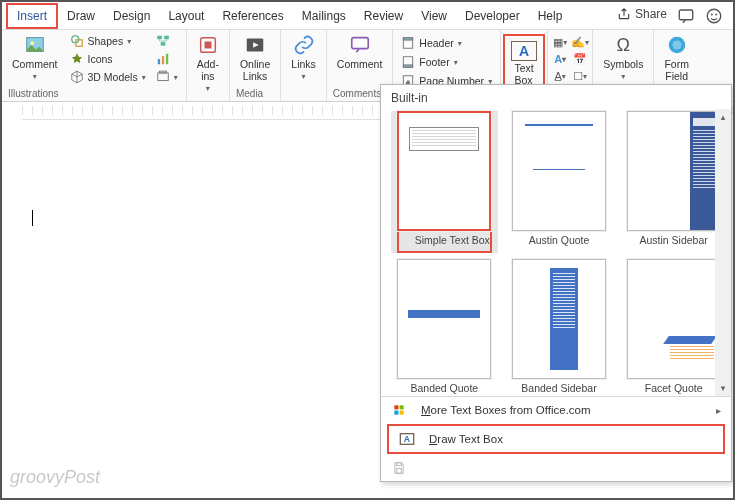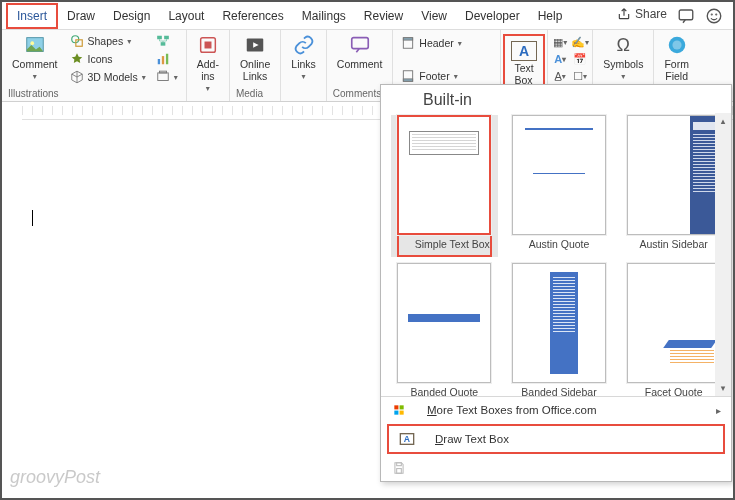--- a/index.html
+++ b/index.html
@@ -35,21 +35,21 @@
   .ruler { height: 18px; background: #fff; border-bottom: 1px solid #e0e0e0; position: relative; margin-left: 20px; }
   .ruler::before { content: ""; position: absolute; left: 0; right: 0; top: 4px; bottom: 4px; background: repeating-linear-gradient(to right, #999 0 1px, transparent 1px 10px); opacity: 0.28; }
   
   .doc-area { position: absolute; top: 118px; left: 20px; right: 0; bottom: 0; background: #fff; }
   .cursor { position: absolute; left: 10px; top: 90px; width: 1px; height: 16px; background: #000; }
   .vruler { position: absolute; top: 100px; left: 2px; width: 16px; bottom: 0; background: #fff; }
   
   .watermark { position: absolute; bottom: 10px; left: 8px; font-size: 18px; color: rgba(100,100,100,0.35); font-style: italic; }
   
   .dropdown { position: absolute; top: 82px; left: 378px; width: 352px; height: 398px; background: #fff; border: 1px solid #b8b8b8; box-shadow: 2px 2px 6px rgba(0,0,0,0.2); display: flex; flex-direction: column; }
-  .dd-header { padding: 6px 10px 4px 10px; font-size: 16px; color: #444; margin-left: 32px; }
+  .dd-header { padding: 6px 10px 4px 10px; font-size: 12px; color: #444; }
   .dd-grid-wrap { flex: 1; overflow: hidden; position: relative; padding: 2px 4px 2px 10px; }
   .dd-grid { display: grid; grid-template-columns: repeat(3, 1fr); gap: 6px 8px; }
   .dd-item { display: flex; flex-direction: column; align-items: center; }
   .dd-thumb { width: 94px; height: 120px; background: #fff; border: 1px solid #bdbdbd; position: relative; box-shadow: 0 0 0 1px #eee; }
   .dd-item.highlight .dd-thumb { border: 2px solid #e84c3d; }
   .dd-item.highlight { background: #e6e6e6; }
   .dd-label { font-size: 10.5px; color: #444; padding: 3px 0 5px 0; text-align: right; }
   .dd-item.highlight .dd-label { border: 2px solid #e84c3d; border-top: none; width: 95px; background:#e6e6e6; }
   
   .th-textbox { position: absolute; top: 14px; left: 10px; right: 10px; height: 24px; border: 1px solid #888; background: #fff; padding: 2px; }
@@ -62,21 +62,21 @@
   .th-banded-side { position: absolute; top: 8px; bottom: 8px; left: 40%; width: 28px; background: #4472c4; }
   .th-banded-side::after{content:"";position:absolute;top:5px;left:3px;right:3px;bottom:40px;background:repeating-linear-gradient(#dbe5f5 0 1px, transparent 1px 3px);}
   .th-facet { position:absolute; bottom:16px; right:6px; width:50px; height:26px; }
   .th-facet::before{content:"";position:absolute;top:0;right:0;width:48px;height:8px;background:#4472c4;transform:skewX(-35deg);}
   .th-facet::after{content:"";position:absolute;top:10px;right:0;width:44px;height:14px;background:repeating-linear-gradient(#f4b266 0 1px, transparent 1px 3px);}
   
   .dd-scrollbar { position: absolute; top: 0; right: 0; width: 16px; bottom: 0; background: #f0f0f0; }
   .dd-scroll-arrow { height: 16px; display:flex; align-items:center; justify-content:center; color:#666; font-size:9px; }
   
   .dd-footer { border-top: 1px solid #d8d8d8; }
-  .dd-menuitem { display: flex; align-items: center; gap: 20px; font-size: 11.5px; color: #333; padding: 5px 10px; position: relative; }
+  .dd-menuitem { display: flex; align-items: center; gap: 14px; font-size: 11.5px; color: #333; padding: 5px 10px; position: relative; }
   .dd-menuitem.disabled { color: #a8a8a8; }
   .dd-menuitem.highlight { border: 2px solid #e84c3d; margin: 1px 6px; }
   .dd-menuitem .chev-r { margin-left: auto; font-size: 10px; color: #666; }
   .dd-menuitem .mi-icon { width: 16px; height: 16px; display:flex;align-items:center;justify-content:center; }
   .ul { text-decoration: underline; }
 </style>
 </head>
 <body>
 
 <div class="tabs">
@@ -247,21 +247,21 @@
               <path d="M8 20l3-4"></path>
             </svg>
           </span>
         <span>Comment</span>
       </div>
     </div>
     <div class="rgroup-label">Comments</div>
   </div>
 
   <div class="rgroup" style="padding-top:4px">
-    <div class="stack" style="gap:15px">
+    <div class="stack" style="gap:1px">
       <div class="rbtn-sm">
           <span class="ricon-sm">
             <svg width="14" height="14" viewBox="0 0 24 24" fill="none" stroke="#777" stroke-width="1.6">
               <rect x="4" y="3" width="16" height="18"></rect>
               <rect x="4" y="3" width="16" height="4" fill="#8ab"></rect>
             </svg>
           </span>
           <span>Header</span>
           <span class="caret"> ▾</span>
         </div>

